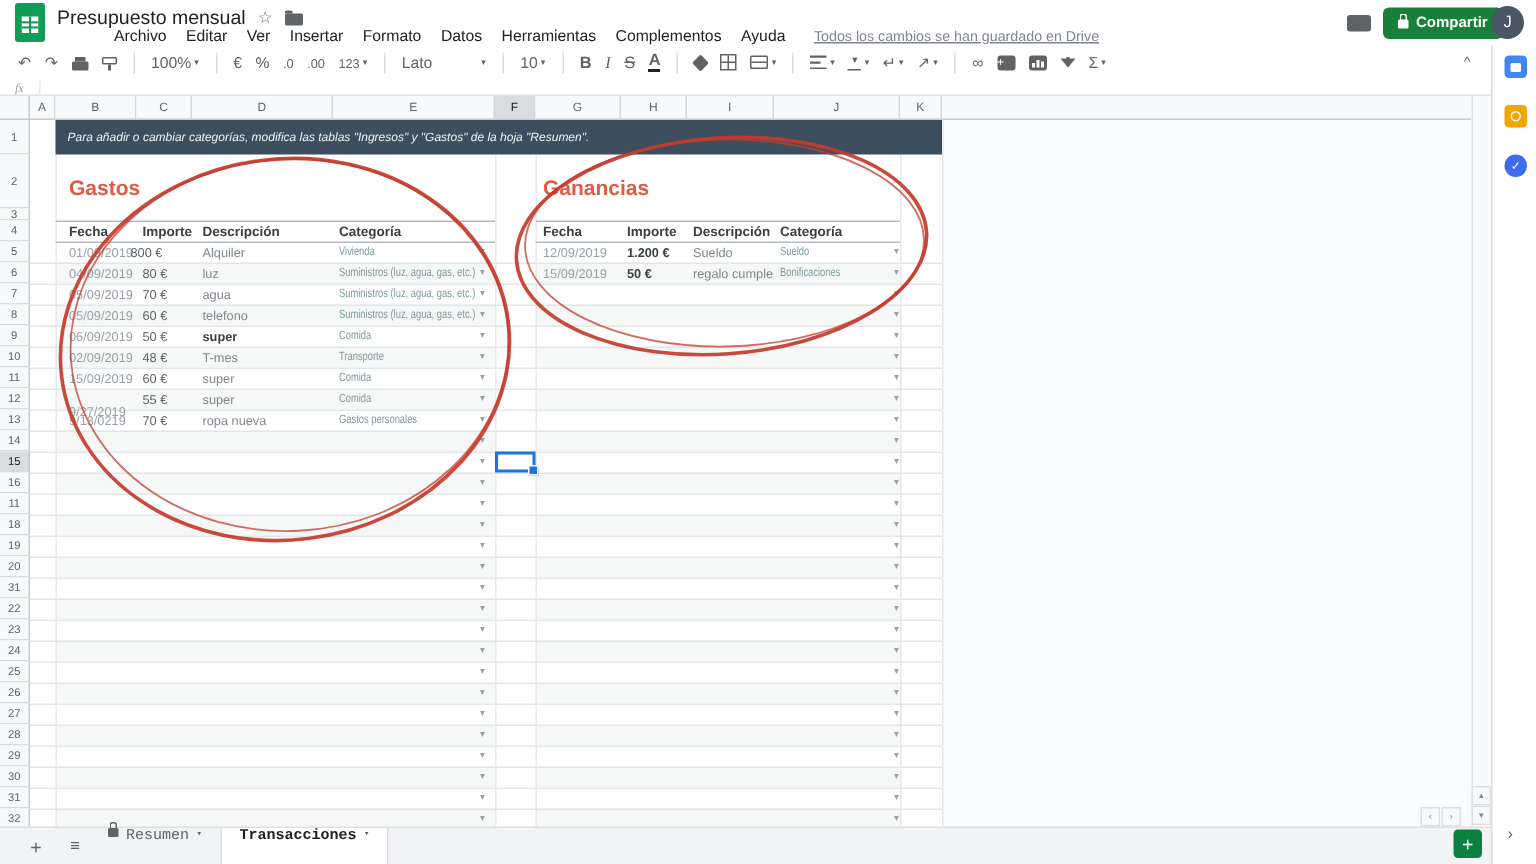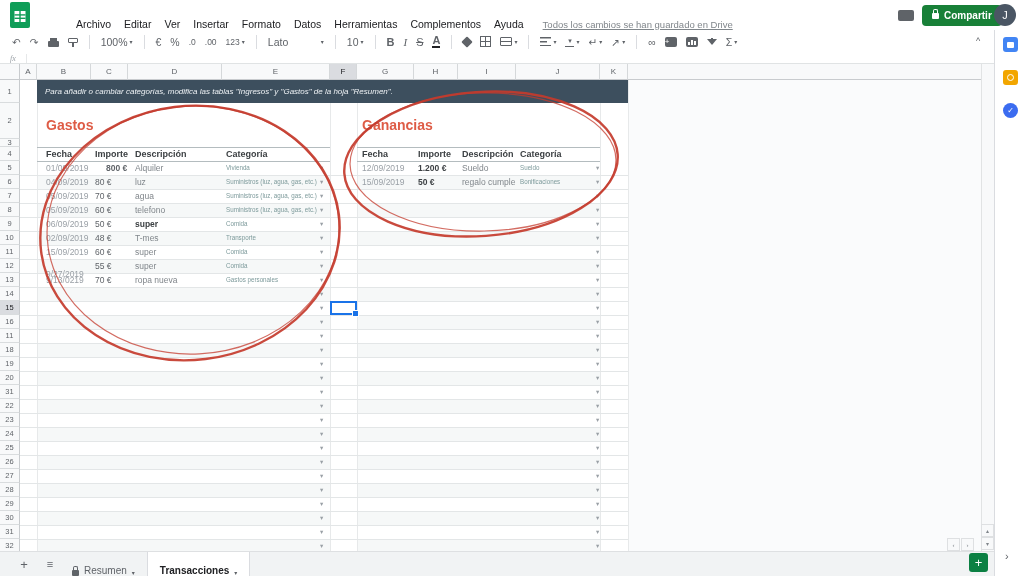--- a/index.html
+++ b/index.html
@@ -103,21 +103,21 @@
   #ic-calendar::after { content:''; width:7px; height:6px; background:#fff; border-radius:1px; }
   #ic-keep { top:40px; background:#f2a600; }
   #ic-keep::after { content:''; width:5px; height:5px; border:1.5px solid #fff; border-radius:50%; }
   #ic-tasks { top:73px; background:#3b6cf0; border-radius:50%; color:#fff; font-size:8px; }
   #panel-chevron { position:absolute; left:10px; top:520px; font-size:11px; color:#5f6368; }
 
   
   #tabbar { position:absolute; left:0; top:551px; width:994px; height:25px; background:#f1f3f4; border-top:1px solid #dee0e2; display:flex; align-items:stretch; }
   #add-sheet { width:20px; margin-left:14px; font-size:13px; color:#5f6368; display:flex; align-items:center; justify-content:center; }
   #all-sheets { width:20px; margin-left:6px; font-size:11px; color:#5f6368; display:flex; align-items:center; justify-content:center; }
-  .sheet-tab { display:flex; align-items:flex-end; gap:5px; padding:0 12px; font-size:10px; color:#5f6368; }
+  .sheet-tab { display:flex; align-items:flex-start; gap:5px; padding:0 12px; font-size:10px; color:#5f6368;font-family:Liberation Mono, monospace; }
   .sheet-tab.active { background:#fff; border-left:1px solid #dadce0; border-right:1px solid #dadce0; color:#202124; font-weight:700; }
   #explore-btn { position:absolute; left:969px; top:553px; width:19px; height:19px; background:#0b8043; border-radius:3px; color:#fff; font-size:13px; display:flex; align-items:center; justify-content:center; }
 
   
   #annotations { position:absolute; left:0; top:0; pointer-events:none; }
   .ann { fill:none; stroke:#c43b2d; stroke-width:2.4px; opacity:.92; }
   .ann2 { fill:none; stroke:#c43b2d; stroke-width:1.2px; opacity:.75; }
 </style>
 </head>
 <body>
@@ -125,20 +125,25 @@
 <div id="app">
 
   <header id="topbar">
     <svg id="logo" width="20" height="26" viewBox="0 0 20 26">
       <rect x="0" y="0" width="20" height="26" rx="2" fill="#0f9d58"></rect>
       <rect x="4.5" y="9" width="11" height="11" fill="#fff"></rect>
       <rect x="4.5" y="12.2" width="11" height="1.4" fill="#0f9d58"></rect>
       <rect x="4.5" y="15.6" width="11" height="1.4" fill="#0f9d58"></rect>
       <rect x="9.3" y="9" width="1.4" height="11" fill="#0f9d58"></rect>
     </svg>
+    <div id="doc-title-row">
+      <span id="doc-title">Presupuesto mensual</span>
+      <span class="star">☆</span>
+      <span class="folder-ic"></span>
+    </div>
     <nav id="menubar">
 
       <span class="menu-item">Archivo</span>
         <span class="menu-item">Editar</span>
         <span class="menu-item">Ver</span>
         <span class="menu-item">Insertar</span>
         <span class="menu-item">Formato</span>
         <span class="menu-item">Datos</span>
         <span class="menu-item">Herramientas</span>
         <span class="menu-item">Complementos</span>
@@ -300,21 +305,21 @@
       <div class="hline dark" style="left: 37px; top: 97px; width: 293px;"></div>
       <div class="hline dark" style="left: 357px; top: 83px; width: 243px;"></div>
       <div class="hline dark" style="left: 357px; top: 97px; width: 243px;"></div>
       <div id="banner" style="left: 37px; top: 16px; width: 591px; height: 23px;">Para añadir o cambiar categorías, modifica las tablas "Ingresos" y "Gastos" de la hoja "Resumen".</div>
       <div class="ttl" style="left: 46px; top: 53px;">Gastos</div>
       <div class="thdr" style="left: 46px; top: 83px;">Fecha</div>
       <div class="thdr" style="left: 95px; top: 83px;">Importe</div>
       <div class="thdr" style="left: 135px; top: 83px;">Descripción</div>
       <div class="thdr" style="left: 226px; top: 83px;">Categoría</div>
       <div class="cellt fecha" style="left: 46px; top: 97px;">01/09/2019</div>
-      <div class="cellt imp" style="left: 106px; top: 97px; font-weight: bold;">800 €</div>
+      <div class="cellt imp" style="left: 87px; top: 97px;">800 €</div>
       <div class="cellt desc" style="left: 135px; top: 97px;">Alquiler</div>
       <div class="cellt cat" style="left: 226px; top: 97px;">Vivienda</div>
       <div class="cellt fecha" style="left: 46px; top: 111px;">04/09/2019</div>
       <div class="cellt imp" style="left: 95px; top: 111px;">80 €</div>
       <div class="cellt desc" style="left: 135px; top: 111px;">luz</div>
       <div class="cellt cat" style="left: 226px; top: 111px;">Suministros (luz, agua, gas, etc.)</div>
       <div class="cellt fecha" style="left: 46px; top: 125px;">05/09/2019</div>
       <div class="cellt imp" style="left: 95px; top: 125px;">70 €</div>
       <div class="cellt desc" style="left: 135px; top: 125px;">agua</div>
       <div class="cellt cat" style="left: 226px; top: 125px;">Suministros (luz, agua, gas, etc.)</div>

